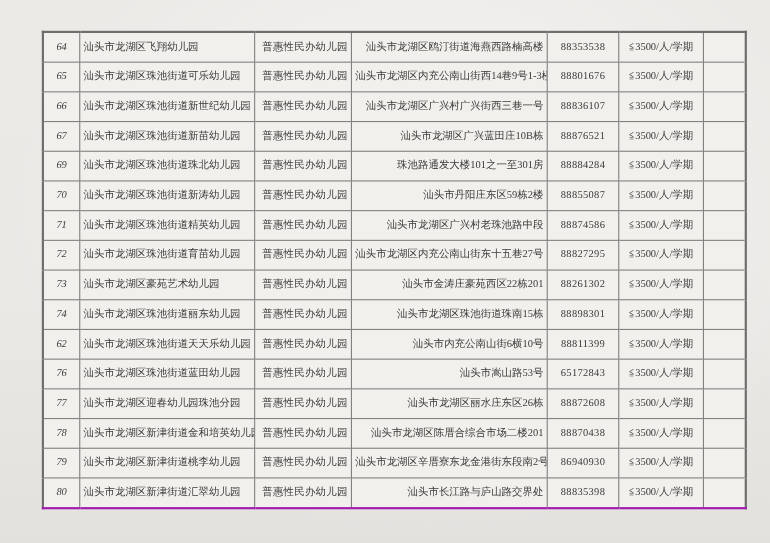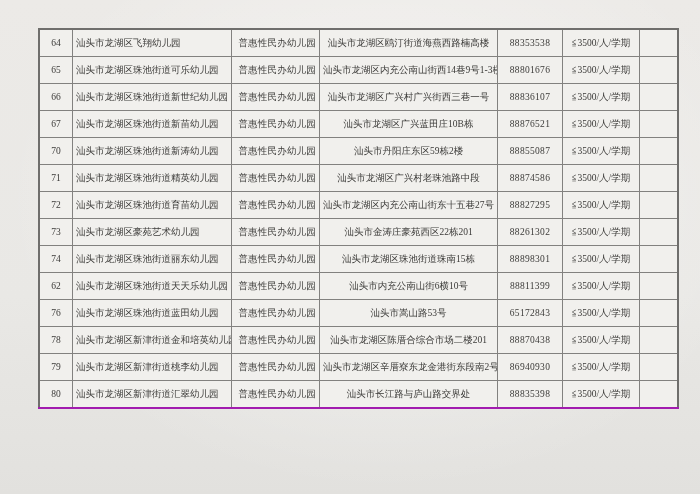--- a/index.html
+++ b/index.html
@@ -37,24 +37,24 @@
     color: #3b3a38;
     vertical-align: middle;
     overflow: hidden;
     white-space: nowrap;
   }
   table.doc-table tr:first-child td { border-top: 2px solid #6f6e6c; }
   table.doc-table tr:last-child td { border-bottom: 2px solid #a21caf; }
   table.doc-table td:first-child { border-left: 2px solid #6f6e6c; }
   table.doc-table td:last-child { border-right: 2px solid #6f6e6c; }
 
-  td.col-no      { width: 26px;  text-align: center; font-family: "Liberation Serif", serif; }
+  td.col-no      { width: 26px;  text-align: center; font-family: "Liberation Serif", serif; font-style: italic; }
   td.col-name    { width: 152px; text-align: left; }
   td.col-type    { width: 81px;  text-align: right; letter-spacing: 0.2px; }
-  td.col-address { width: 171px; text-align: center; }
+  td.col-address { width: 171px; text-align: right; }
   td.col-phone   { width: 58px;  text-align: center; letter-spacing: 0.3px; }
   td.col-fee     { width: 70px;  text-align: center; }
   td.col-empty   { width: 31px; }
 </style>
 </head>
 <body>
 
 <div class="photo-bg">
   <table class="doc-table">
     <tbody>
@@ -88,20 +88,29 @@
         <tr>
           <td class="col-no">67</td>
           <td class="col-name">汕头市龙湖区珠池街道新苗幼儿园</td>
           <td class="col-type">普惠性民办幼儿园</td>
           <td class="col-address">汕头市龙湖区广兴蓝田庄10B栋</td>
           <td class="col-phone">88876521</td>
           <td class="col-fee">≦3500/人/学期</td>
           <td class="col-empty"></td>
         </tr>
         <tr>
+          <td class="col-no">69</td>
+          <td class="col-name">汕头市龙湖区珠池街道珠北幼儿园</td>
+          <td class="col-type">普惠性民办幼儿园</td>
+          <td class="col-address">珠池路通发大楼101之一至301房</td>
+          <td class="col-phone">88884284</td>
+          <td class="col-fee">≦3500/人/学期</td>
+          <td class="col-empty"></td>
+        </tr>
+        <tr>
           <td class="col-no">70</td>
           <td class="col-name">汕头市龙湖区珠池街道新涛幼儿园</td>
           <td class="col-type">普惠性民办幼儿园</td>
           <td class="col-address">汕头市丹阳庄东区59栋2楼</td>
           <td class="col-phone">88855087</td>
           <td class="col-fee">≦3500/人/学期</td>
           <td class="col-empty"></td>
         </tr>
         <tr>
           <td class="col-no">71</td>
@@ -147,20 +156,29 @@
           <td class="col-phone">88811399</td>
           <td class="col-fee">≦3500/人/学期</td>
           <td class="col-empty"></td>
         </tr>
         <tr>
           <td class="col-no">76</td>
           <td class="col-name">汕头市龙湖区珠池街道蓝田幼儿园</td>
           <td class="col-type">普惠性民办幼儿园</td>
           <td class="col-address">汕头市嵩山路53号</td>
           <td class="col-phone">65172843</td>
+          <td class="col-fee">≦3500/人/学期</td>
+          <td class="col-empty"></td>
+        </tr>
+        <tr>
+          <td class="col-no">77</td>
+          <td class="col-name">汕头市龙湖区迎春幼儿园珠池分园</td>
+          <td class="col-type">普惠性民办幼儿园</td>
+          <td class="col-address">汕头市龙湖区丽水庄东区26栋</td>
+          <td class="col-phone">88872608</td>
           <td class="col-fee">≦3500/人/学期</td>
           <td class="col-empty"></td>
         </tr>
         <tr>
           <td class="col-no">78</td>
           <td class="col-name">汕头市龙湖区新津街道金和培英幼儿园</td>
           <td class="col-type">普惠性民办幼儿园</td>
           <td class="col-address">汕头市龙湖区陈厝合综合市场二楼201</td>
           <td class="col-phone">88870438</td>
           <td class="col-fee">≦3500/人/学期</td>

